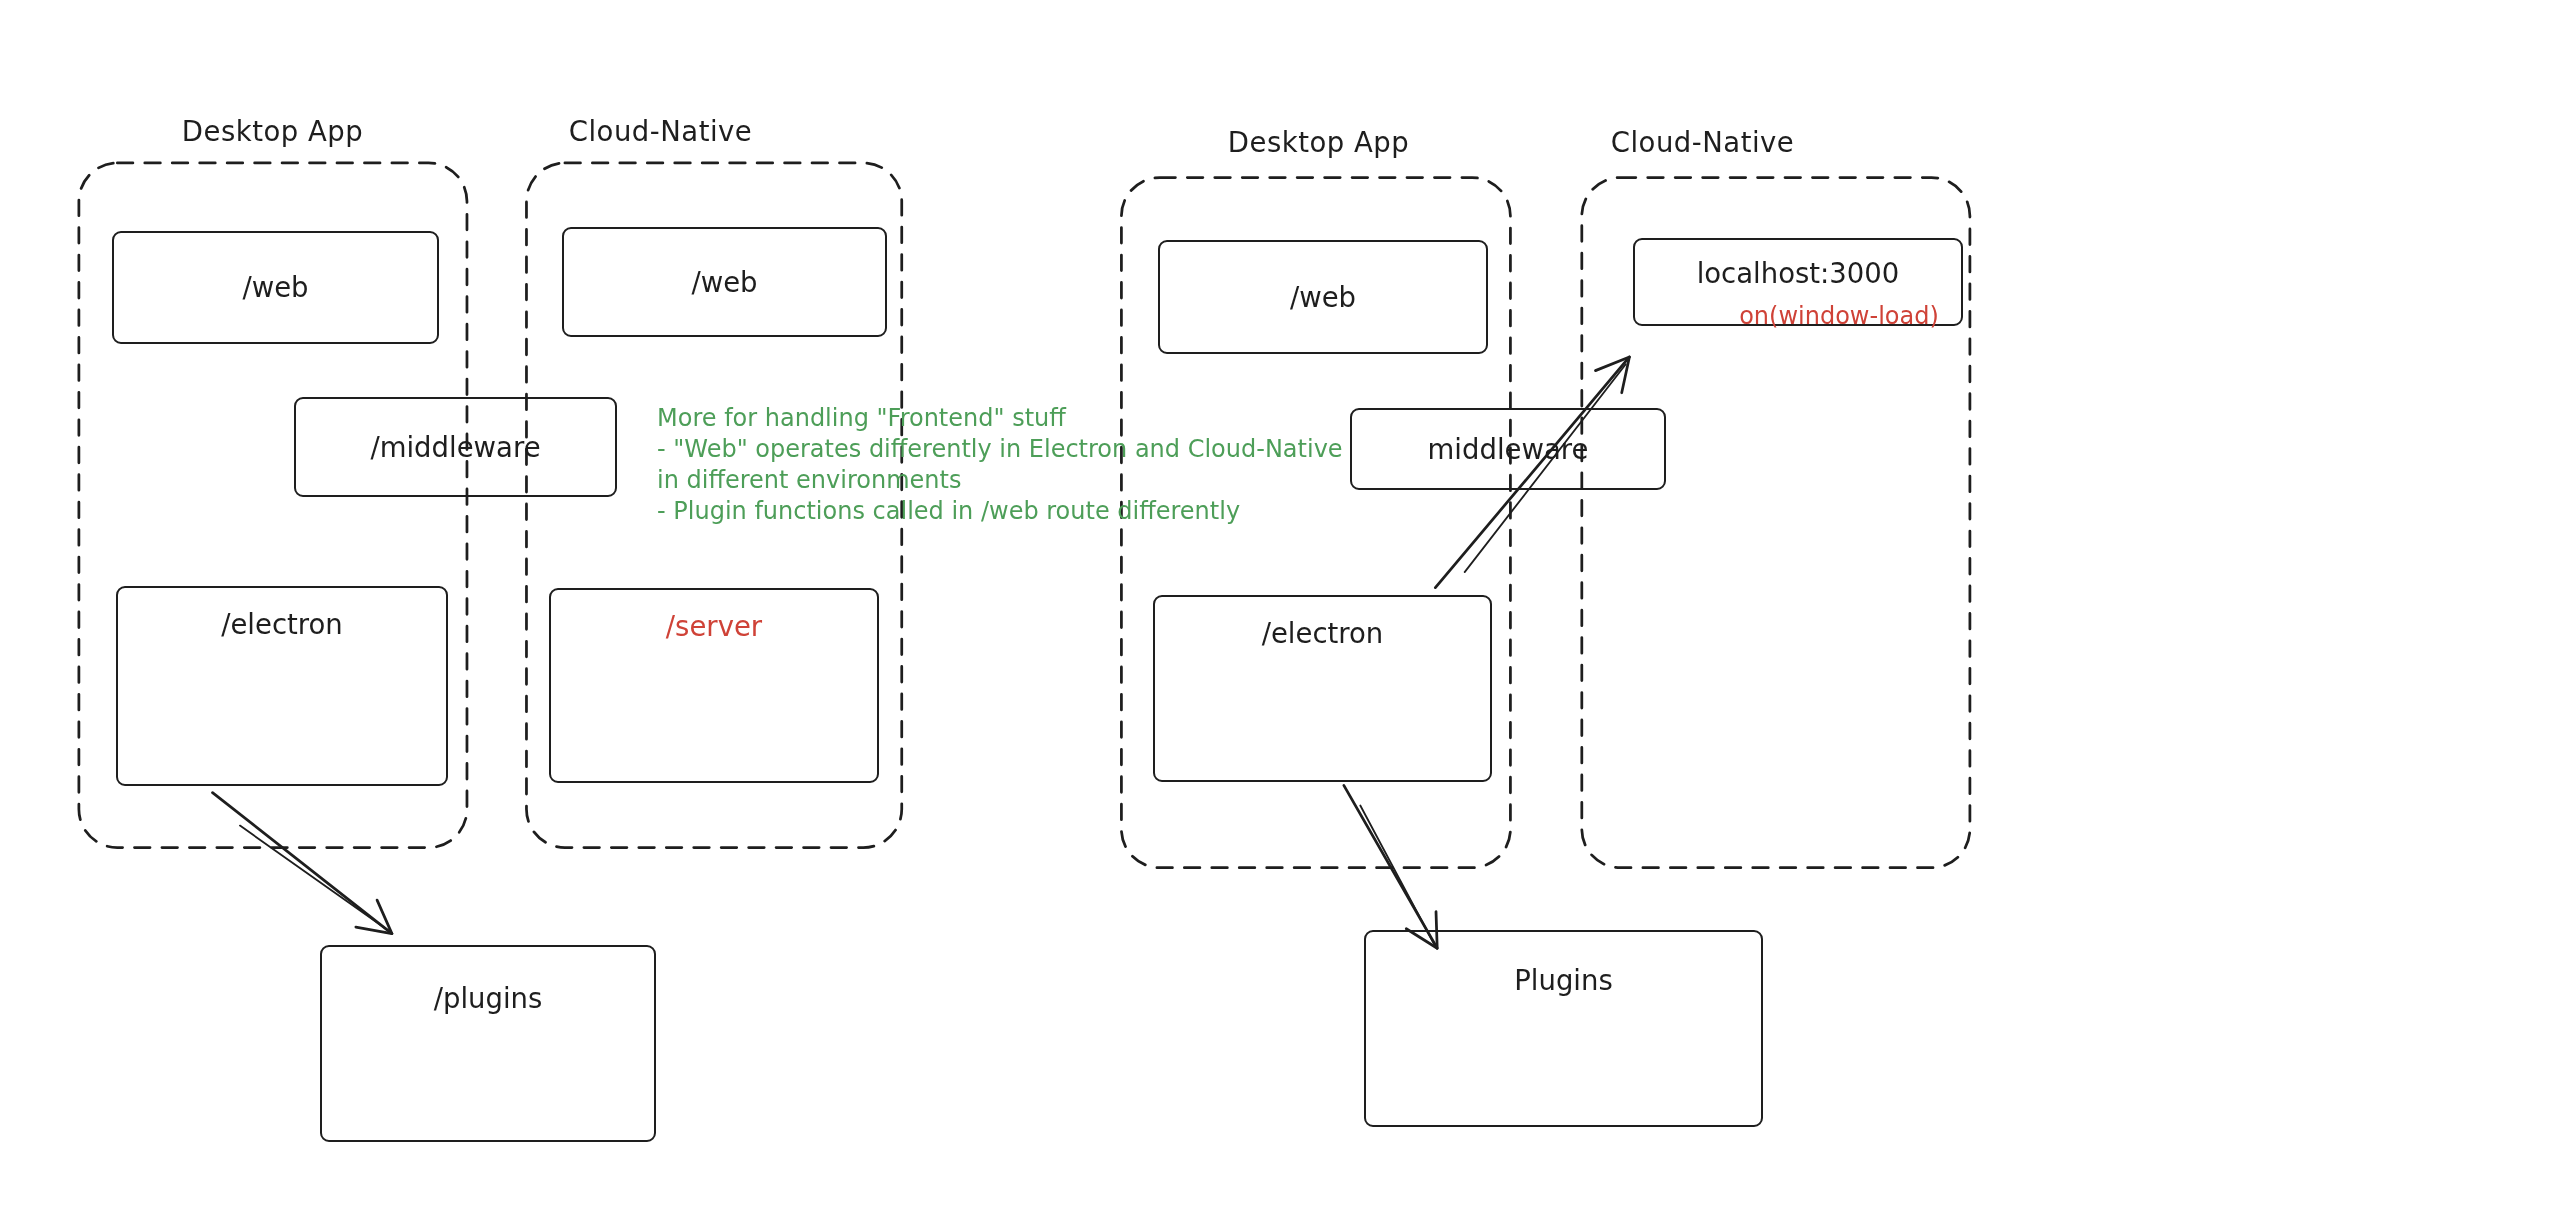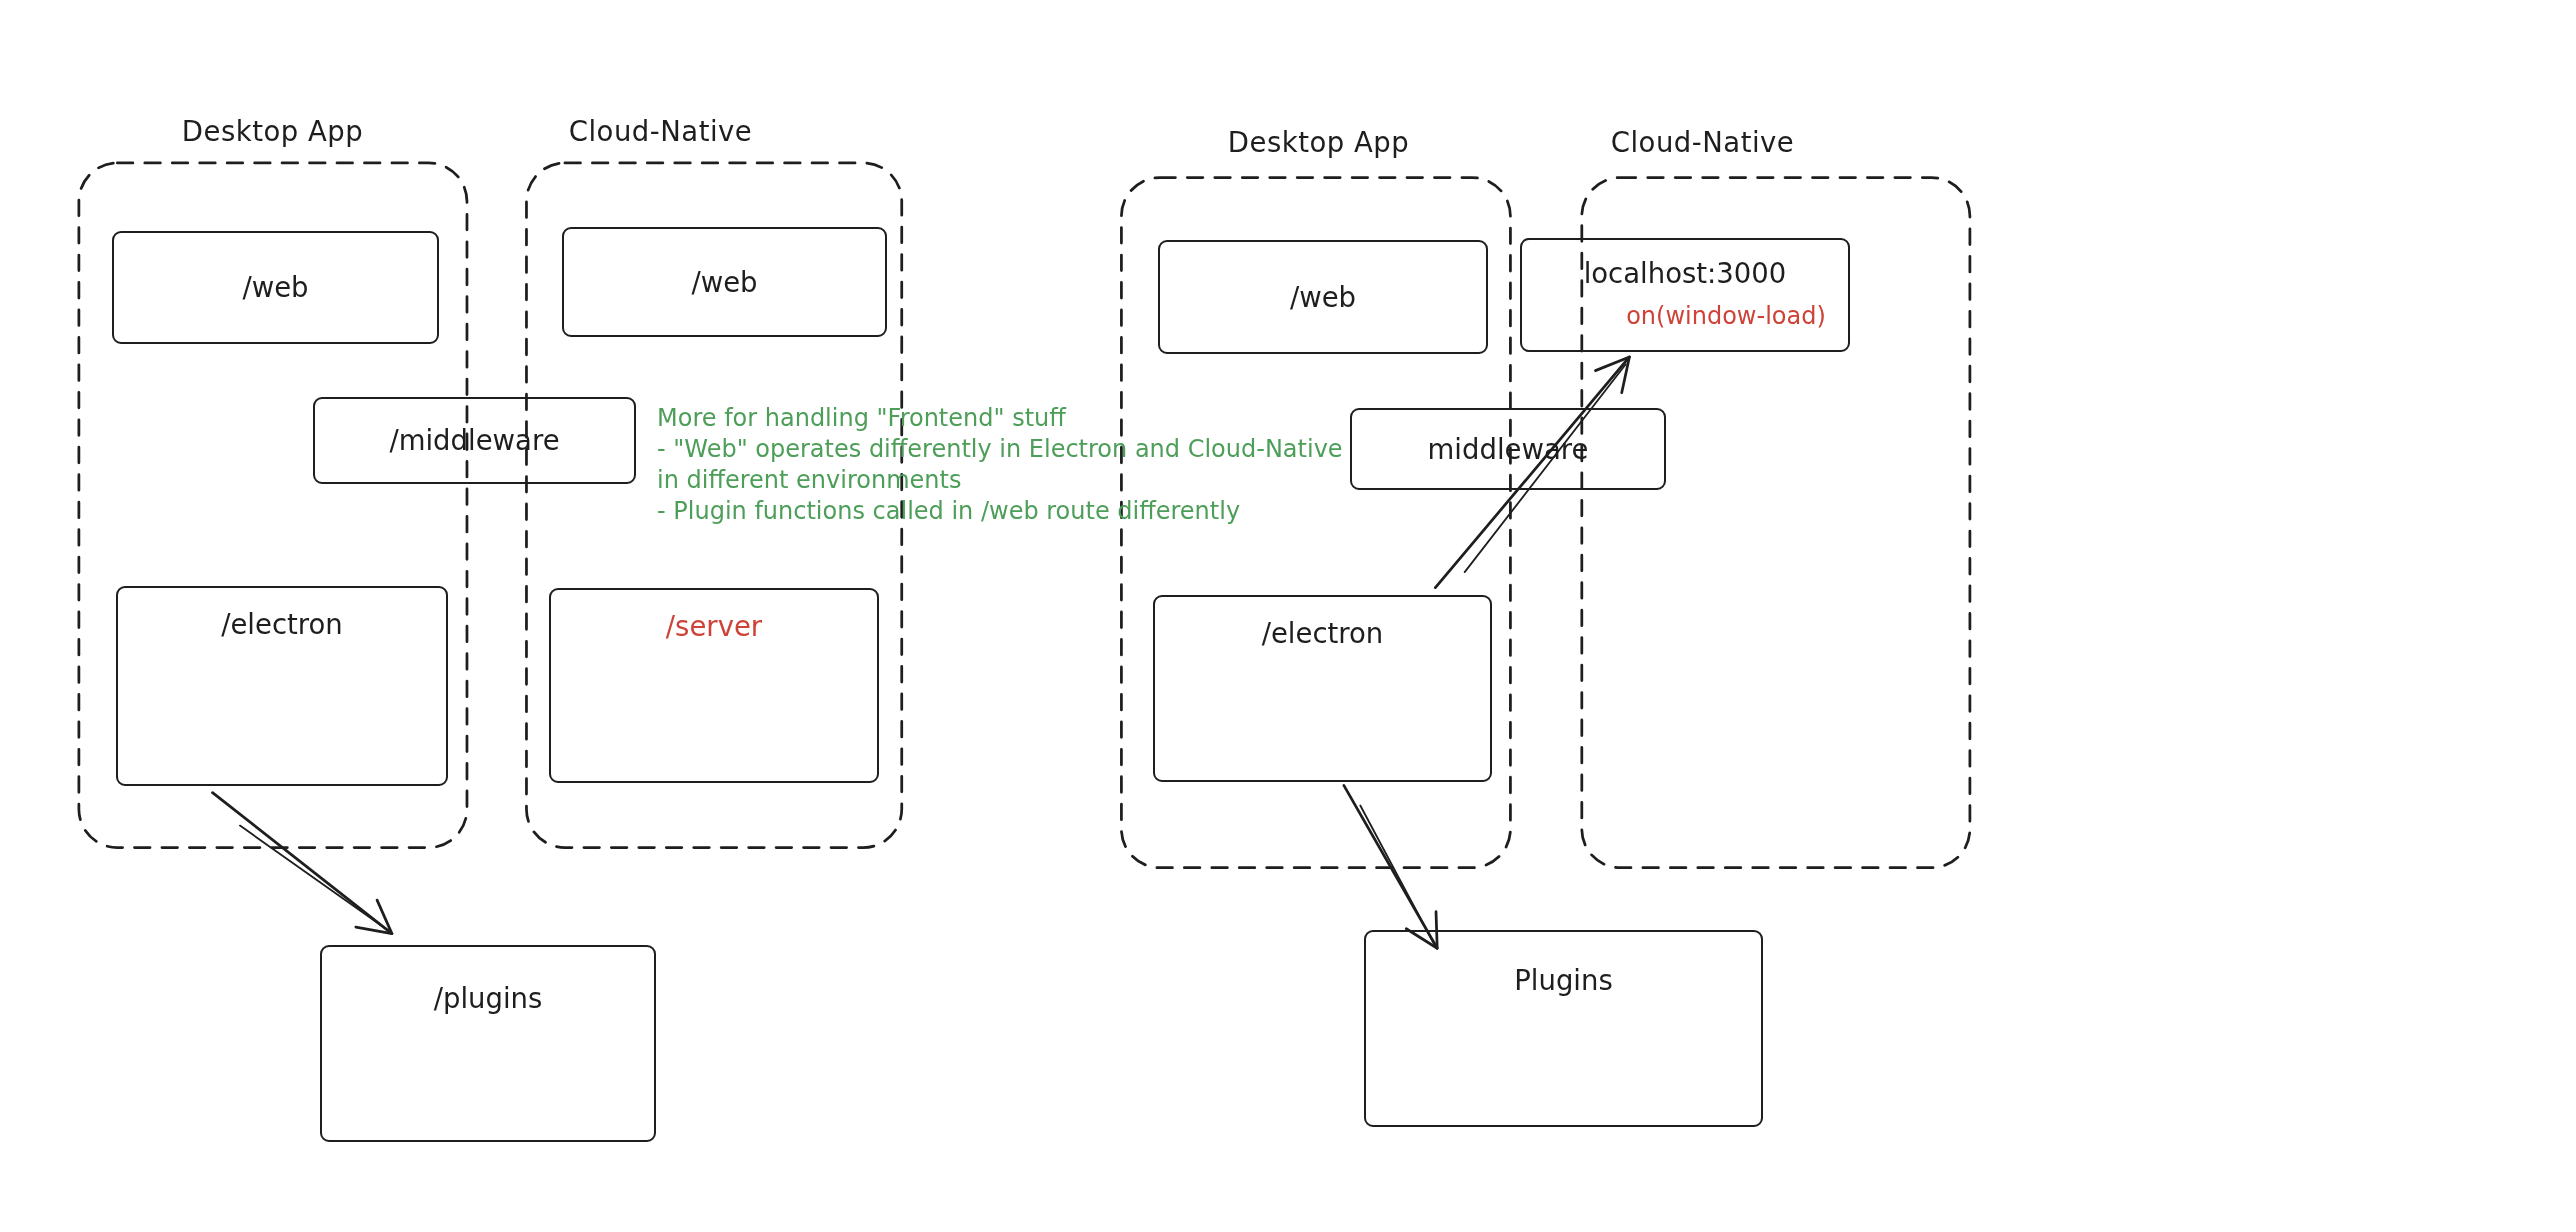--- a/index.html
+++ b/index.html
@@ -77,37 +77,37 @@
   <div class="container-label" style="left:514px;top:115px;">Cloud-Native</div>
   <div class="container-label" style="left:1172px;top:126px;">Desktop App</div>
   <div class="container-label" style="left:1556px;top:126px;">Cloud-Native</div>
 
   <div class="node label-center" style="left:112px;top:231px;width:327px;height:113px;">
     <div class="node-label">/web</div>
   </div>
   <div class="node label-center" style="left:562px;top:227px;width:325px;height:110px;">
     <div class="node-label">/web</div>
   </div>
-  <div class="node label-center" style="left:313px;top:397px;width:323px;height:87px;">
+  <div class="node label-center" style="left:294px;top:397px;width:323px;height:100px;">
     <div class="node-label">/middleware</div>
   </div>
   <div class="node pad22" style="left:116px;top:586px;width:332px;height:200px;">
     <div class="node-label">/electron</div>
   </div>
   <div class="node pad22" style="left:549px;top:588px;width:330px;height:195px;">
     <div class="node-label text-red">/server</div>
   </div>
   <div class="node pad38" style="left:320px;top:945px;width:336px;height:197px;">
     <div class="node-label">/plugins</div>
   </div>
 
   <div class="node label-center" style="left:1158px;top:240px;width:330px;height:114px;">
     <div class="node-label">/web</div>
   </div>
-  <div class="node pad18" style="left:1520px;top:238px;width:330px;height:114px;text-align:center;">
+  <div class="node pad18" style="left:1633px;top:238px;width:330px;height:88px;text-align:center;">
     <div class="node-label">localhost:3000</div>
     <div class="node-sublabel">on(window-load)</div>
   </div>
   <div class="node label-center" style="left:1350px;top:408px;width:316px;height:82px;">
     <div class="node-label">middleware</div>
   </div>
   <div class="node pad22" style="left:1153px;top:595px;width:339px;height:187px;">
     <div class="node-label">/electron</div>
   </div>
   <div class="node pad35" style="left:1364px;top:930px;width:399px;height:197px;">

